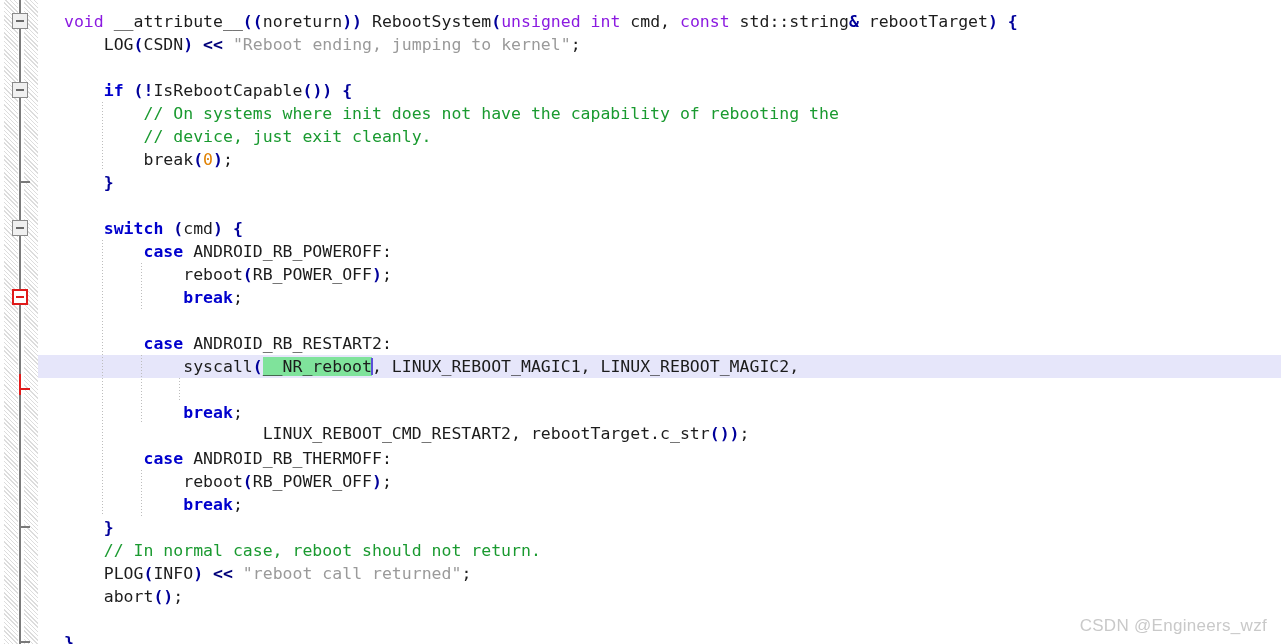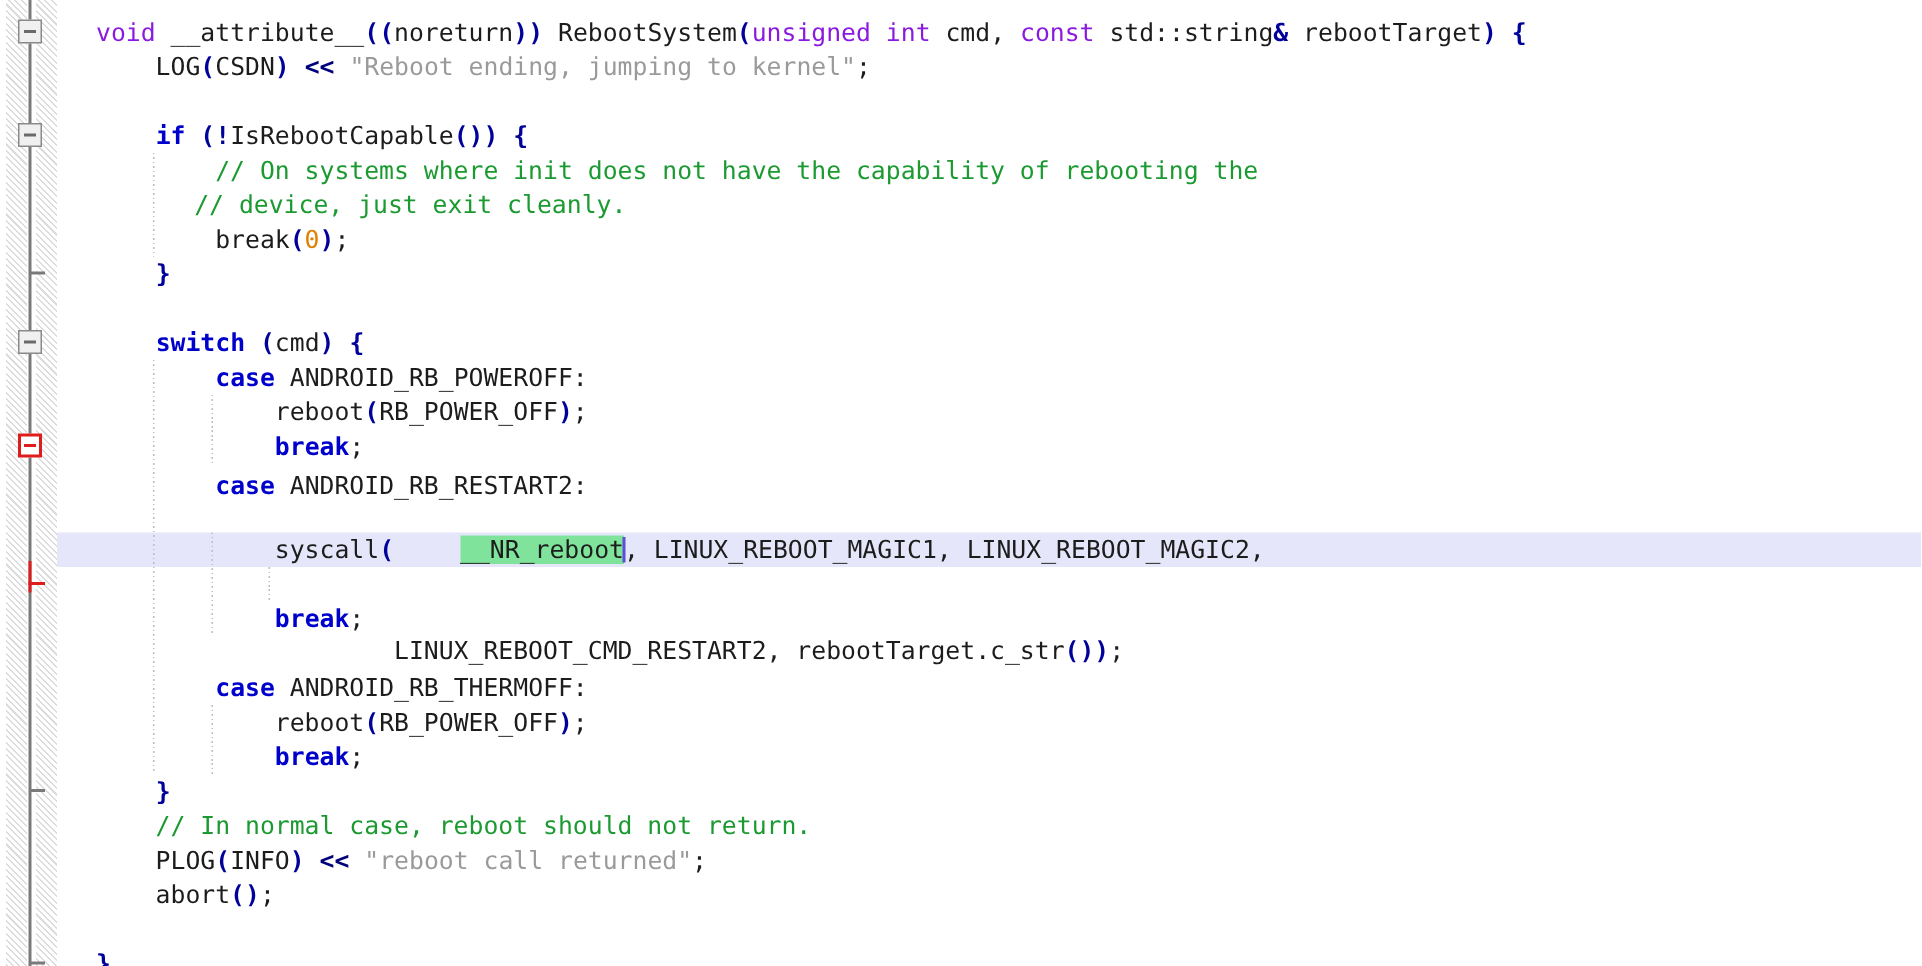--- a/index.html
+++ b/index.html
@@ -143,21 +143,20 @@
   .t-type     { color: #8b1ae0; }
   .t-comment  { color: #1a9a30; }
   .t-string   { color: #9a9a9a; }
   .t-number   { color: #e08000; }
   .t-punct    { color: #00009a; font-weight: bold; }
   .t-op       { color: #00007a; font-weight: bold; }
 
   .sel-green {
     background: #7fe39b;
     color: #1c1c1c;
-    margin-left: 44px;
   }
   .caret {
     display: inline-block;
     width: 0;
     border-left: 2px solid #5b4fd8;
     height: 17px;
     vertical-align: -3px;
     margin-left: -1px;
     margin-right: -1px;
   }
@@ -206,39 +205,40 @@
         <div class="indent-guide" style="left: 102.96px; top: 355px; height: 69px;"></div>
         <div class="indent-guide" style="left: 102.96px; top: 470px; height: 46px;"></div>
         <div class="indent-guide" style="left: 141.44px; top: 378px; height: 23px;"></div>
       </div>
     <div id="code-lines">
         <div class="code-line" style="top: 10px; left: 26px;"><span class="t-type">void</span><span class="t-plain"> __attribute__</span><span class="t-punct">((</span><span class="t-plain">noreturn</span><span class="t-punct">))</span><span class="t-plain"> RebootSystem</span><span class="t-punct">(</span><span class="t-type">unsigned</span><span class="t-plain"> </span><span class="t-type">int</span><span class="t-plain"> cmd, </span><span class="t-type">const</span><span class="t-plain"> std::string</span><span class="t-punct">&amp;</span><span class="t-plain"> rebootTarget</span><span class="t-punct">)</span><span class="t-plain"> </span><span class="t-punct">{</span></div>
         <div class="code-line" style="top: 33px; left: 26px;"><span class="t-plain">    LOG</span><span class="t-punct">(</span><span class="t-plain">CSDN</span><span class="t-punct">)</span><span class="t-plain"> </span><span class="t-op">&lt;&lt;</span><span class="t-plain"> </span><span class="t-string">"Reboot ending, jumping to kernel"</span><span class="t-plain">;</span></div>
         <div class="code-line" style="top: 56px; left: 26px;"></div>
         <div class="code-line" style="top: 79px; left: 26px;"><span class="t-plain">    </span><span class="t-keyword">if</span><span class="t-plain"> </span><span class="t-punct">(</span><span class="t-punct">!</span><span class="t-plain">IsRebootCapable</span><span class="t-punct">())</span><span class="t-plain"> </span><span class="t-punct">{</span></div>
         <div class="code-line" style="top: 102px; left: 26px;"><span class="t-comment">        // On systems where init does not have the capability of rebooting the</span></div>
-        <div class="code-line" style="top: 125px; left: 12px;"><span class="t-comment">        // device, just exit cleanly.</span></div>
+        <div class="code-line" style="top: 125px; left: 26px;"><span class="t-comment">        // device, just exit cleanly.</span></div>
         <div class="code-line" style="top: 148px; left: 26px;"><span class="t-plain">        break</span><span class="t-punct">(</span><span class="t-number">0</span><span class="t-punct">)</span><span class="t-plain">;</span></div>
         <div class="code-line" style="top: 171px; left: 26px;"><span class="t-plain">    </span><span class="t-punct">}</span></div>
         <div class="code-line" style="top: 194px; left: 26px;"></div>
         <div class="code-line" style="top: 217px; left: 26px;"><span class="t-plain">    </span><span class="t-keyword">switch</span><span class="t-plain"> </span><span class="t-punct">(</span><span class="t-plain">cmd</span><span class="t-punct">)</span><span class="t-plain"> </span><span class="t-punct">{</span></div>
         <div class="code-line" style="top: 240px; left: 26px;"><span class="t-plain">        </span><span class="t-keyword">case</span><span class="t-plain"> ANDROID_RB_POWEROFF:</span></div>
         <div class="code-line" style="top: 263px; left: 26px;"><span class="t-plain">            reboot</span><span class="t-punct">(</span><span class="t-plain">RB_POWER_OFF</span><span class="t-punct">)</span><span class="t-plain">;</span></div>
         <div class="code-line" style="top: 286px; left: 26px;"><span class="t-plain">            </span><span class="t-keyword">break</span><span class="t-plain">;</span></div>
         <div class="code-line" style="top: 309px; left: 26px;"></div>
-        <div class="code-line" style="top: 312px; left: 26px;"><span class="t-plain">        </span><span class="t-keyword">case</span><span class="t-plain"> ANDROID_RB_RESTART2:</span></div>
+        <div class="code-line" style="top: 332px; left: 26px;"><span class="t-plain">        </span><span class="t-keyword">case</span><span class="t-plain"> ANDROID_RB_RESTART2:</span></div>
         <div class="code-line" style="top: 355px; left: 26px;"><span class="t-plain">            syscall</span><span class="t-punct">(</span><span class="sel-green">__NR_reboot</span><span class="caret"></span><span class="t-plain">, LINUX_REBOOT_MAGIC1, LINUX_REBOOT_MAGIC2,</span></div>
         <div class="code-line" style="top: 378px; left: 26px; margin-top: 44px;"><span class="t-plain">                    LINUX_REBOOT_CMD_RESTART2, rebootTarget.c_str</span><span class="t-punct">())</span><span class="t-plain">;</span></div>
         <div class="code-line" style="top: 401px; left: 26px;"><span class="t-plain">            </span><span class="t-keyword">break</span><span class="t-plain">;</span></div>
         <div class="code-line" style="top: 424px; left: 26px;"></div>
         <div class="code-line" style="top: 447px; left: 26px;"><span class="t-plain">        </span><span class="t-keyword">case</span><span class="t-plain"> ANDROID_RB_THERMOFF:</span></div>
         <div class="code-line" style="top: 470px; left: 26px;"><span class="t-plain">            reboot</span><span class="t-punct">(</span><span class="t-plain">RB_POWER_OFF</span><span class="t-punct">)</span><span class="t-plain">;</span></div>
         <div class="code-line" style="top: 493px; left: 26px;"><span class="t-plain">            </span><span class="t-keyword">break</span><span class="t-plain">;</span></div>
         <div class="code-line" style="top: 516px; left: 26px;"><span class="t-plain">    </span><span class="t-punct">}</span></div>
         <div class="code-line" style="top: 539px; left: 26px;"><span class="t-comment">    // In normal case, reboot should not return.</span></div>
         <div class="code-line" style="top: 562px; left: 26px;"><span class="t-plain">    PLOG</span><span class="t-punct">(</span><span class="t-plain">INFO</span><span class="t-punct">)</span><span class="t-plain"> </span><span class="t-op">&lt;&lt;</span><span class="t-plain"> </span><span class="t-string">"reboot call returned"</span><span class="t-plain">;</span></div>
         <div class="code-line" style="top: 585px; left: 26px;"><span class="t-plain">    abort</span><span class="t-punct">()</span><span class="t-plain">;</span></div>
         <div class="code-line" style="top: 608px; left: 26px;"></div>
         <div class="code-line" style="top: 631px; left: 26px;"><span class="t-punct">}</span></div>
       </div>
   </div>
 
+  <div id="watermark">CSDN @Engineers_wzf</div>
 </div>
 
 </body></html>

